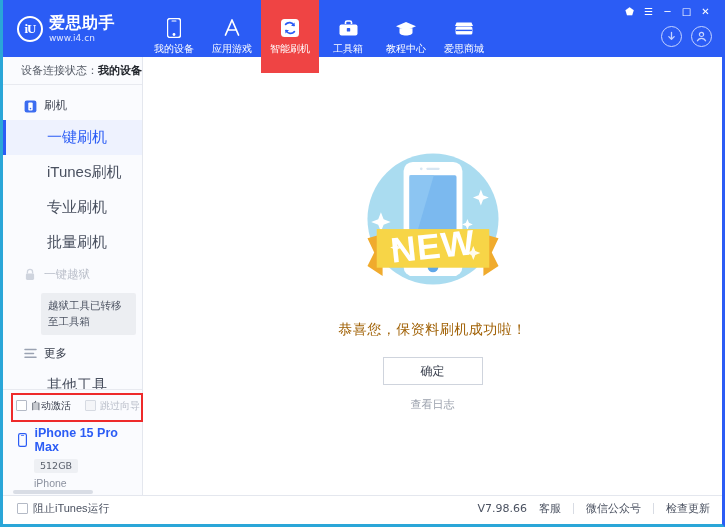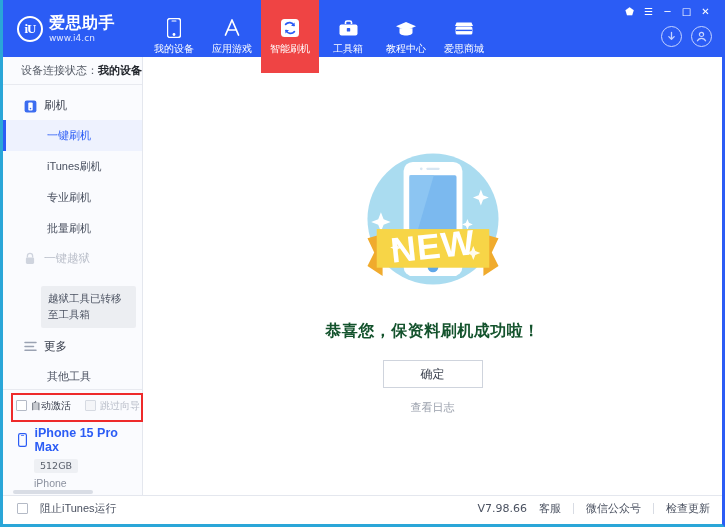--- a/index.html
+++ b/index.html
@@ -106,37 +106,37 @@
   .menu { flex: 1; overflow: hidden; padding-top: 6px; }
   .group-head {
     display: flex; align-items: flex-end; gap: 7px;
     padding: 7px 0 7px 20px; font-size: 11.5px; color: #3c4250;
     cursor: pointer;
   }
   .gi { width: 14px; height: 14px; display:flex; align-items:center; justify-content:center; }
   .menu-item {
     position: relative;
     padding: 8px 0 8px 44px;
-    font-size: 11px; color: #4a5160;
+    font-size: 15px; color: #4a5160;
     cursor: pointer; white-space: nowrap;
   }
   .menu-item.active {
     background: #eef2fe; color: #2b5cf5;
   }
   .menu-item.active::before {
     content: ""; position: absolute; left: 0; top: 0; bottom: 0;
     width: 3px; background: #2b5cf5;
   }
   .lock-row {
     display: flex; align-items: center; gap: 7px;
     padding: 7px 0 7px 20px;
   }
   .lock-label { font-size: 11.5px; color: #b9bec9; }
   .tooltip {
-    margin: 13px 6px 4px 38px;
+    margin: 4px 6px 4px 38px;
     background: #eceef2;
     color: #4a5160; font-size: 10.5px;
     padding: 5px 7px; line-height: 1.5;
     border-radius: 2px;
     width: 95px;
   }
 
   
   .dev-panel { border-top: 1px solid #e8eaf0; padding: 0 0 6px 0; position: relative; }
   .opts-row {
@@ -174,42 +174,42 @@
 
   
   .main {
     flex: 1; background: #ffffff;
     display: flex; flex-direction: column;
     align-items: center; justify-content: flex-start;
     padding-top: 78px;
   }
   .illus { width: 168px; height: 168px; }
   .msg {
-    margin-top: 18px; font-size: 16px; color: #14532d; font-weight: bold;
+    margin-top: 18px; font-size: 14px; color: #a16207; font-weight: normal;
     letter-spacing: 0.5px;
   }
   .ok-btn {
     margin-top: 18px;
     width: 100px; height: 28px;
     border: 1px solid #cfd4dd; background: #ffffff;
     font-size: 12px; color: #3c4250; cursor: pointer;
     font-family: "Liberation Sans", sans-serif;
     display: flex; align-items: center; justify-content: center;
   }
   .loglink {
     margin-top: 12px; font-size: 11px; color: #9aa0ac; cursor: pointer;
   }
 
   
   .statusbar {
     height: 26px; border-top: 1px solid #e4e7ee;
     display: flex; align-items: center;
     padding: 0 12px 0 14px; background: #ffffff;
   }
-  .sb-left { display: flex; align-items: center; gap: 12px; font-size: 11px; color: #4a5160; cursor: pointer; }
+  .sb-left { display: flex; align-items: center; gap: 5px; font-size: 11px; color: #4a5160; cursor: pointer; }
   .sb-right { margin-left: auto; display: flex; align-items: center; font-size: 11px; color: #4a5160; }
   .sb-ver { font-family: "DejaVu Sans", sans-serif; margin-right: 12px; }
   .sb-sep { width: 1px; height: 11px; background: #d8dce4; margin: 0 12px; }
   .sb-link { cursor: pointer; }
 </style>
 </head>
 <body>
 
 <div class="app">
 

